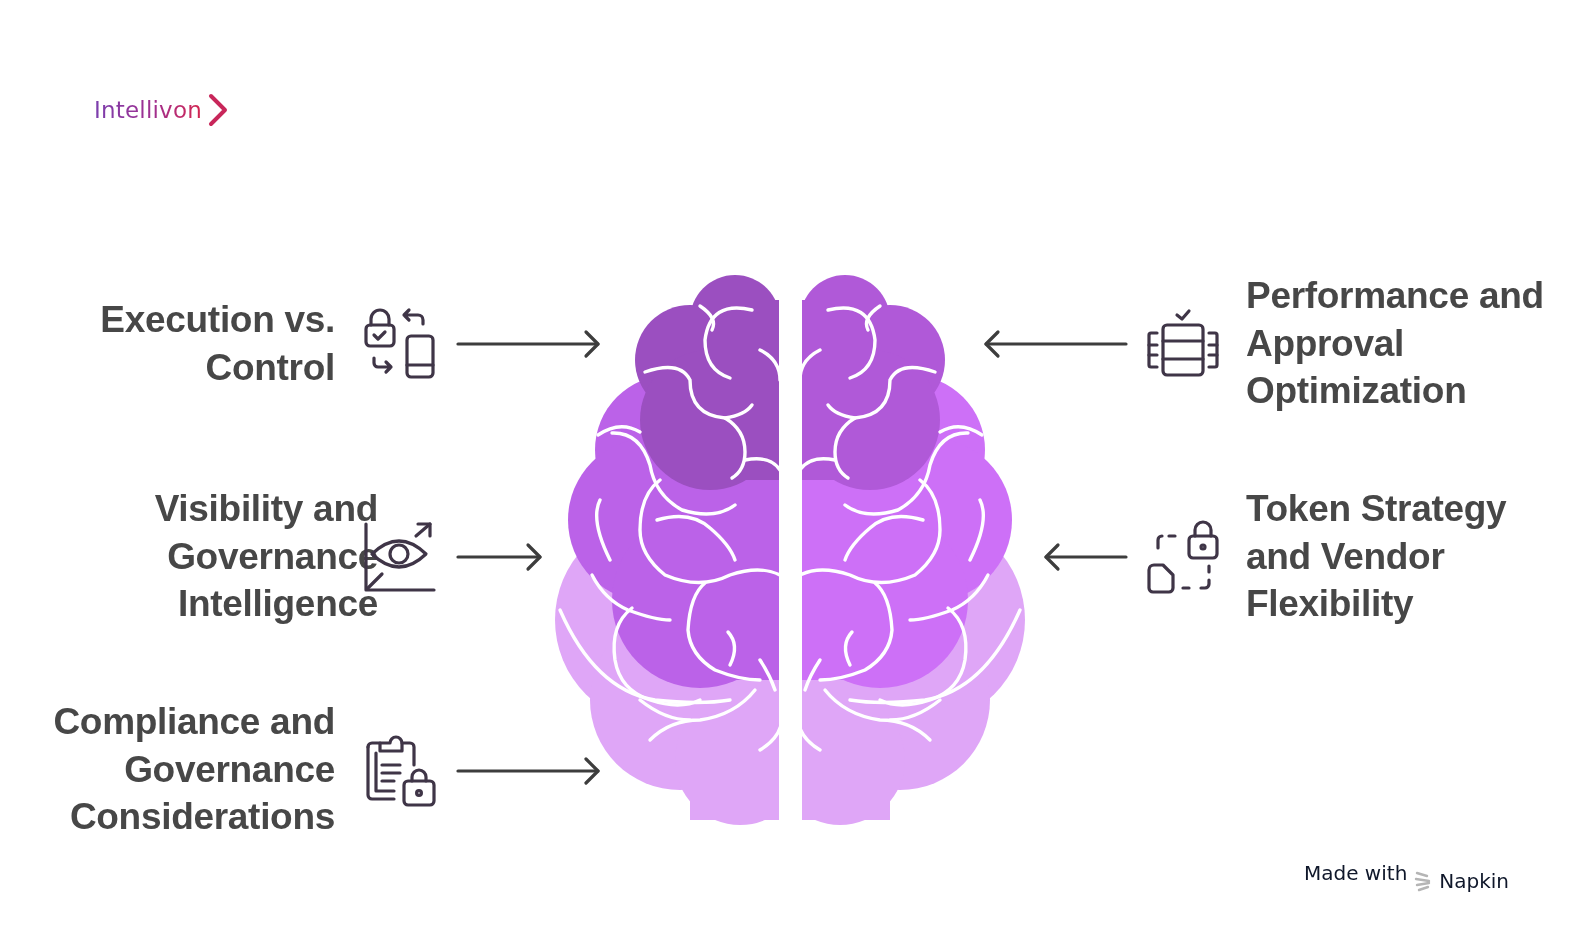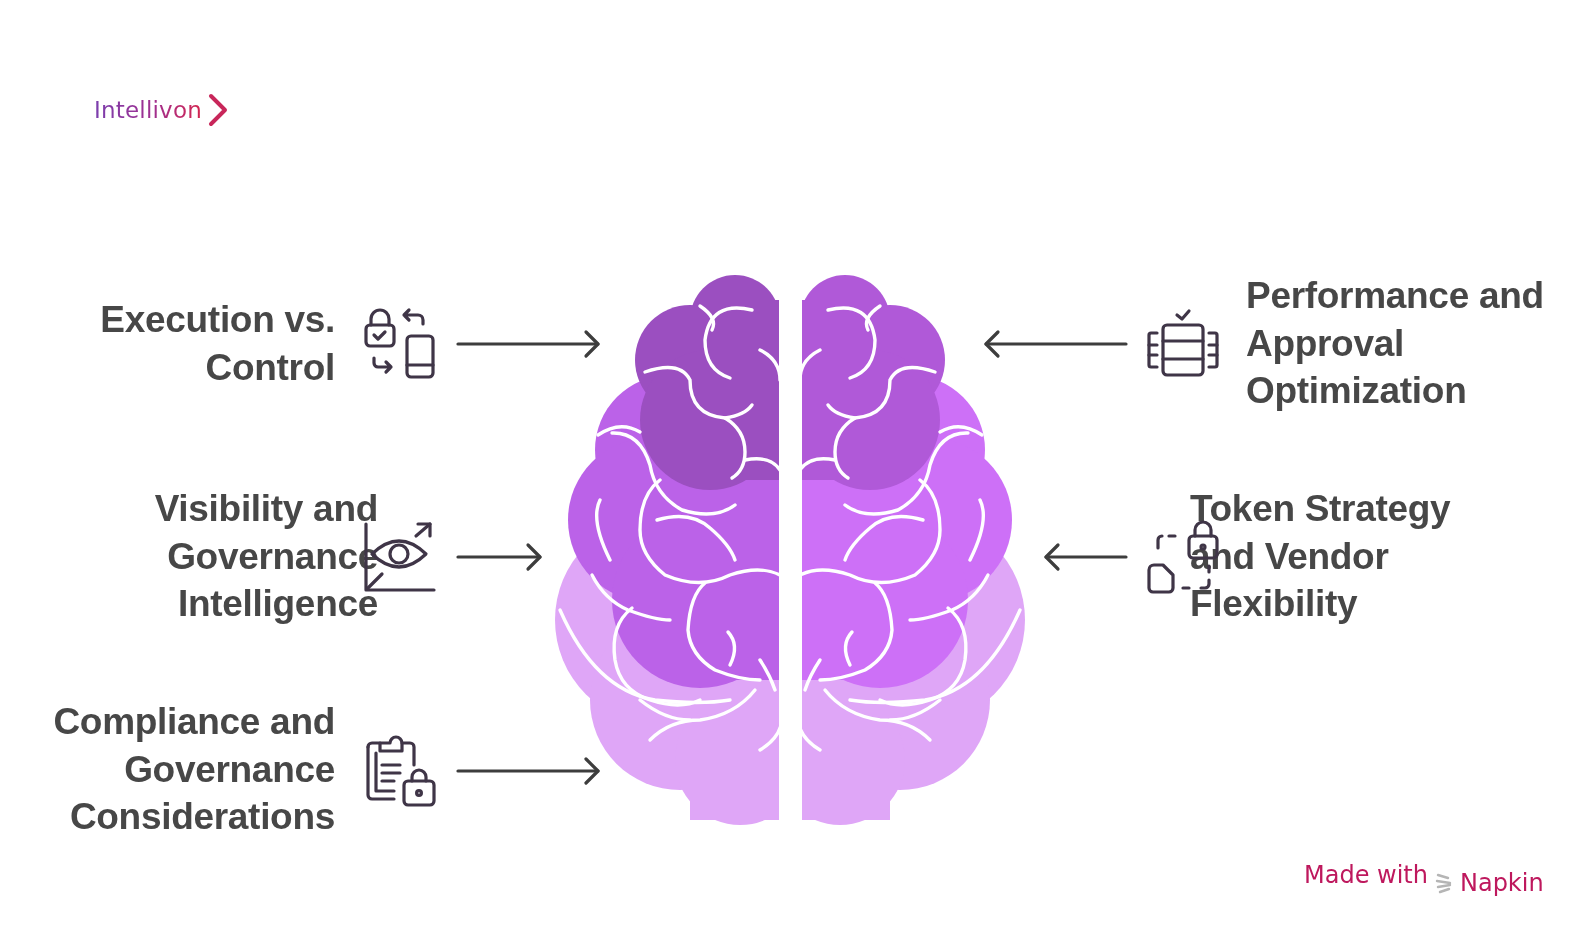--- a/index.html
+++ b/index.html
@@ -29,21 +29,21 @@
     .label.right { text-align: left; }
     .label span { display: block; white-space: nowrap; }
 
     .icon { position: absolute; }
     .arrow { position: absolute; }
     .brain { position: absolute; left: 550px; top: 270px; }
 
     .watermark {
       position: absolute; left: 1304px; top: 853px;
       display: flex; align-items: center; gap: 6px;
-      font-family: "DejaVu Sans", sans-serif; font-size: 24px; color: #be185d;
+      font-family: "DejaVu Sans", sans-serif; font-size: 20px; color: #0f172a;
     }
     .watermark-brand { display: flex; align-items: center; gap: 6px; margin-top: 16px; }
   </style>
 </head>
 <body>
 
 <div class="logo">
   <span class="logo-text">Intellivon</span>
   <svg class="logo-chevron" viewBox="0 0 24 36">
     <polyline points="5,4 19,18 5,32" fill="none" stroke="#c8265a" stroke-width="4" stroke-linecap="round" stroke-linejoin="round"></polyline>
@@ -63,21 +63,21 @@
   <span>Compliance and</span>
   <span>Governance</span>
   <span>Considerations</span>
 </div>
 
 <div class="label right" style="left:1246px; top:272px;">
   <span>Performance and</span>
   <span>Approval</span>
   <span>Optimization</span>
 </div>
-<div class="label right" style="left:1190px; top:485px;">
+<div class="label right" style="left:1246px; top:485px;">
   <span>Token Strategy</span>
   <span>and Vendor</span>
   <span>Flexibility</span>
 </div>
 
 <svg class="icon" style="left:360px; top:305px;" width="80" height="78" viewBox="0 0 80 78" fill="none" stroke="#3f3547" stroke-width="3.2" stroke-linecap="round" stroke-linejoin="round">
   <path d="M11 20 V14 a9 9 0 0 1 18 0 V20"></path>
   <rect x="6" y="20" width="28" height="21" rx="4"></rect>
   <polyline points="14,30 18,34 25,27"></polyline>
   <path d="M44 10 L49 5 M44 10 L49 15 M44 10 H58 a5 5 0 0 1 5 5 V19"></path>

